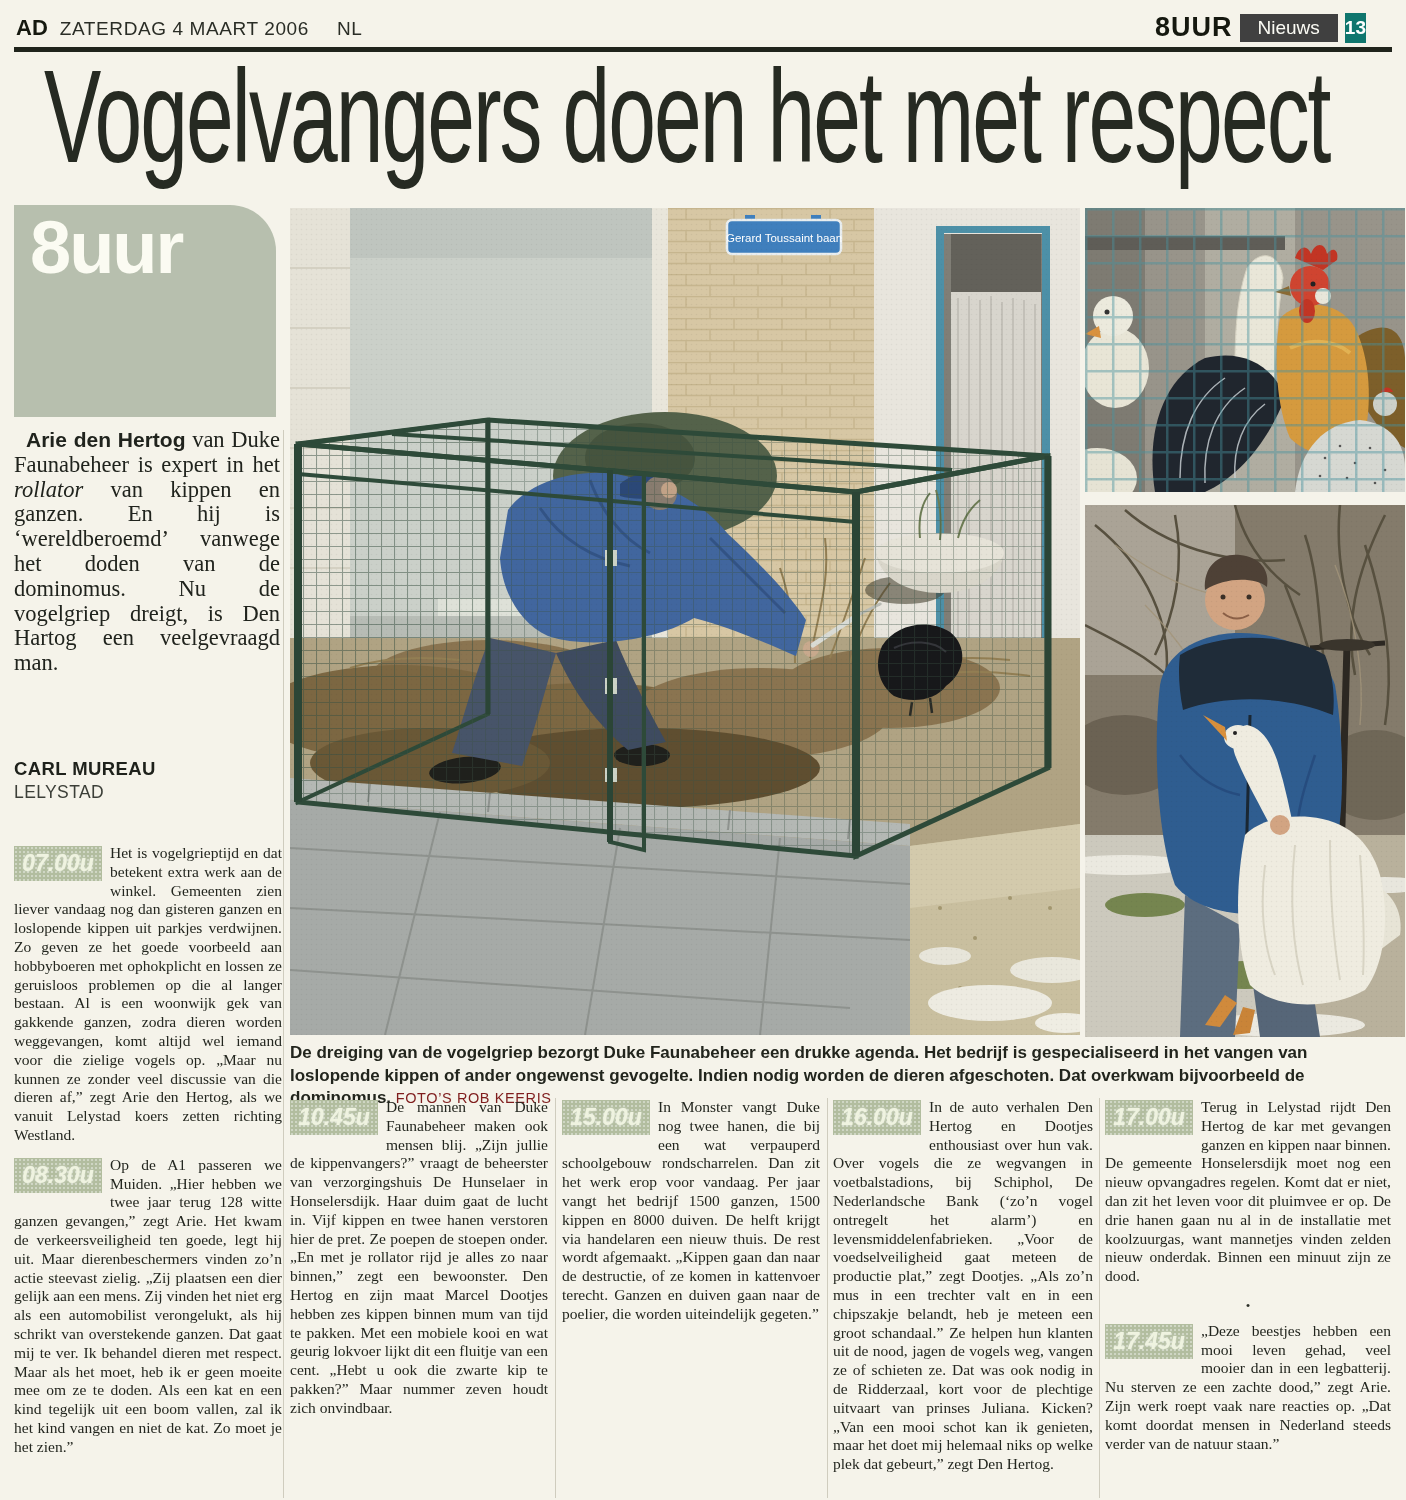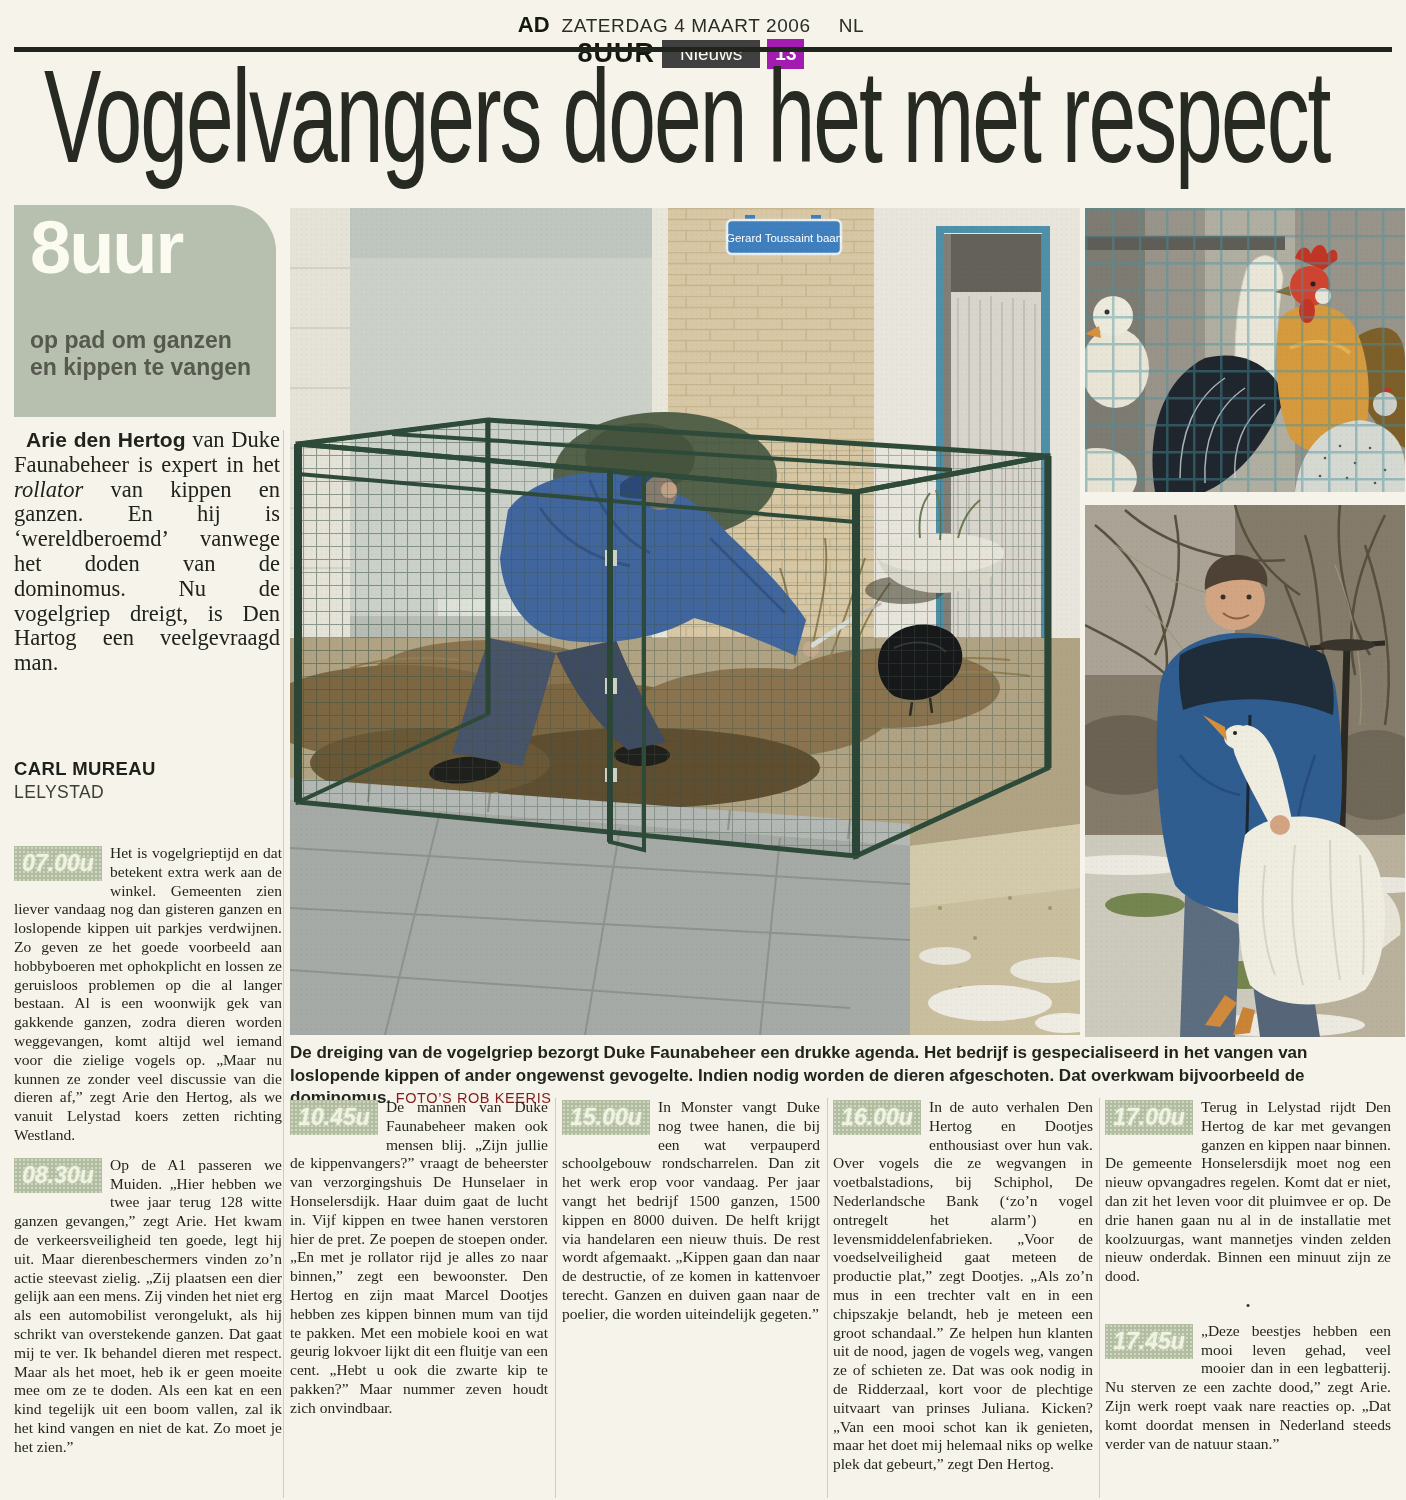--- a/index.html
+++ b/index.html
@@ -3,29 +3,29 @@
 <meta charset="utf-8">
 <style>
   html,body{margin:0;padding:0;}
   body{
     width:1406px;height:1500px;position:relative;overflow:hidden;
     background:#f5f3ea;color:#22251f;
     font-family:"Liberation Serif","DejaVu Serif",serif;
   }
   .masthead{position:absolute;left:16px;top:12px;width:1350px;display:flex;
     justify-content:space-between;align-items:center;
-    font-family:"Liberation Sans",sans-serif;flex-direction:column;}
+    font-family:"Liberation Sans",sans-serif;}
   .mh-left{display:flex;align-items:baseline;gap:12px;font-size:19px;
     letter-spacing:.6px;color:#2a2d26;}
   .ad-logo{font-weight:700;font-size:22px;letter-spacing:0;color:#15180f;}
   .edition{margin-left:16px;}
   .mh-right{display:flex;align-items:center;gap:7px;}
   .section-8uur{font-weight:700;font-size:27px;letter-spacing:1px;color:#15180f;}
   .nieuws-box{background:#404040;color:#fbfbf4;font-size:19px;padding:3px 18px;}
-  .pageno{background:#a21caf;color:#fff;font-weight:700;font-size:19px;padding:4px 8px;}
+  .pageno{background:#0f766e;color:#fff;font-weight:700;font-size:19px;padding:4px 0;}
   .rule{position:absolute;left:14px;top:47px;width:1378px;height:5px;background:#20241c;}
   .headline{position:absolute;left:44px;top:50px;margin:0;white-space:nowrap;
     font-family:"Liberation Sans",sans-serif;font-weight:400;
     font-size:132px;line-height:1.02;letter-spacing:-3px;color:#262a22;
     transform:scaleX(.65);transform-origin:0 0;}
   .badge-box{position:absolute;left:14px;top:205px;width:262px;height:212px;
     box-sizing:border-box;background:#b7bfae;border-radius:0 46px 0 0;
     padding:8px 16px;font-family:"Liberation Sans",sans-serif;}
   .badge-title{font-size:74px;font-weight:700;color:#fbfbf2;letter-spacing:-2px;line-height:.95;}
   .badge-sub{margin-top:44px;font-size:23px;font-weight:700;color:#565a4e;line-height:1.15;}
@@ -76,21 +76,20 @@
     <span class="nieuws-box">Nieuws</span>
     <span class="pageno">13</span>
   </div>
 </header>
 <div class="rule"></div>
 
 <h1 class="headline">Vogelvangers doen het met respect</h1>
 
 <aside class="badge-box">
   <div class="badge-title">8uur</div>
-  <div class="badge-sub">op pad om ganzen en kippen te vangen</div>
 </aside>
 
 <div class="intro">
   <span class="lead">Arie den Hertog</span><span> van Duke Faunabeheer is expert in het </span><em>rollator</em><span> van kippen en ganzen. En hij is ‘wereldberoemd’ vanwege het doden van de dominomus. Nu de vogelgriep dreigt, is Den Hartog een veelgevraagd man.</span>
 </div>
 
 <div class="byline">
   <div class="author">CARL MUREAU</div>
   <div class="city">LELYSTAD</div>
 </div>

